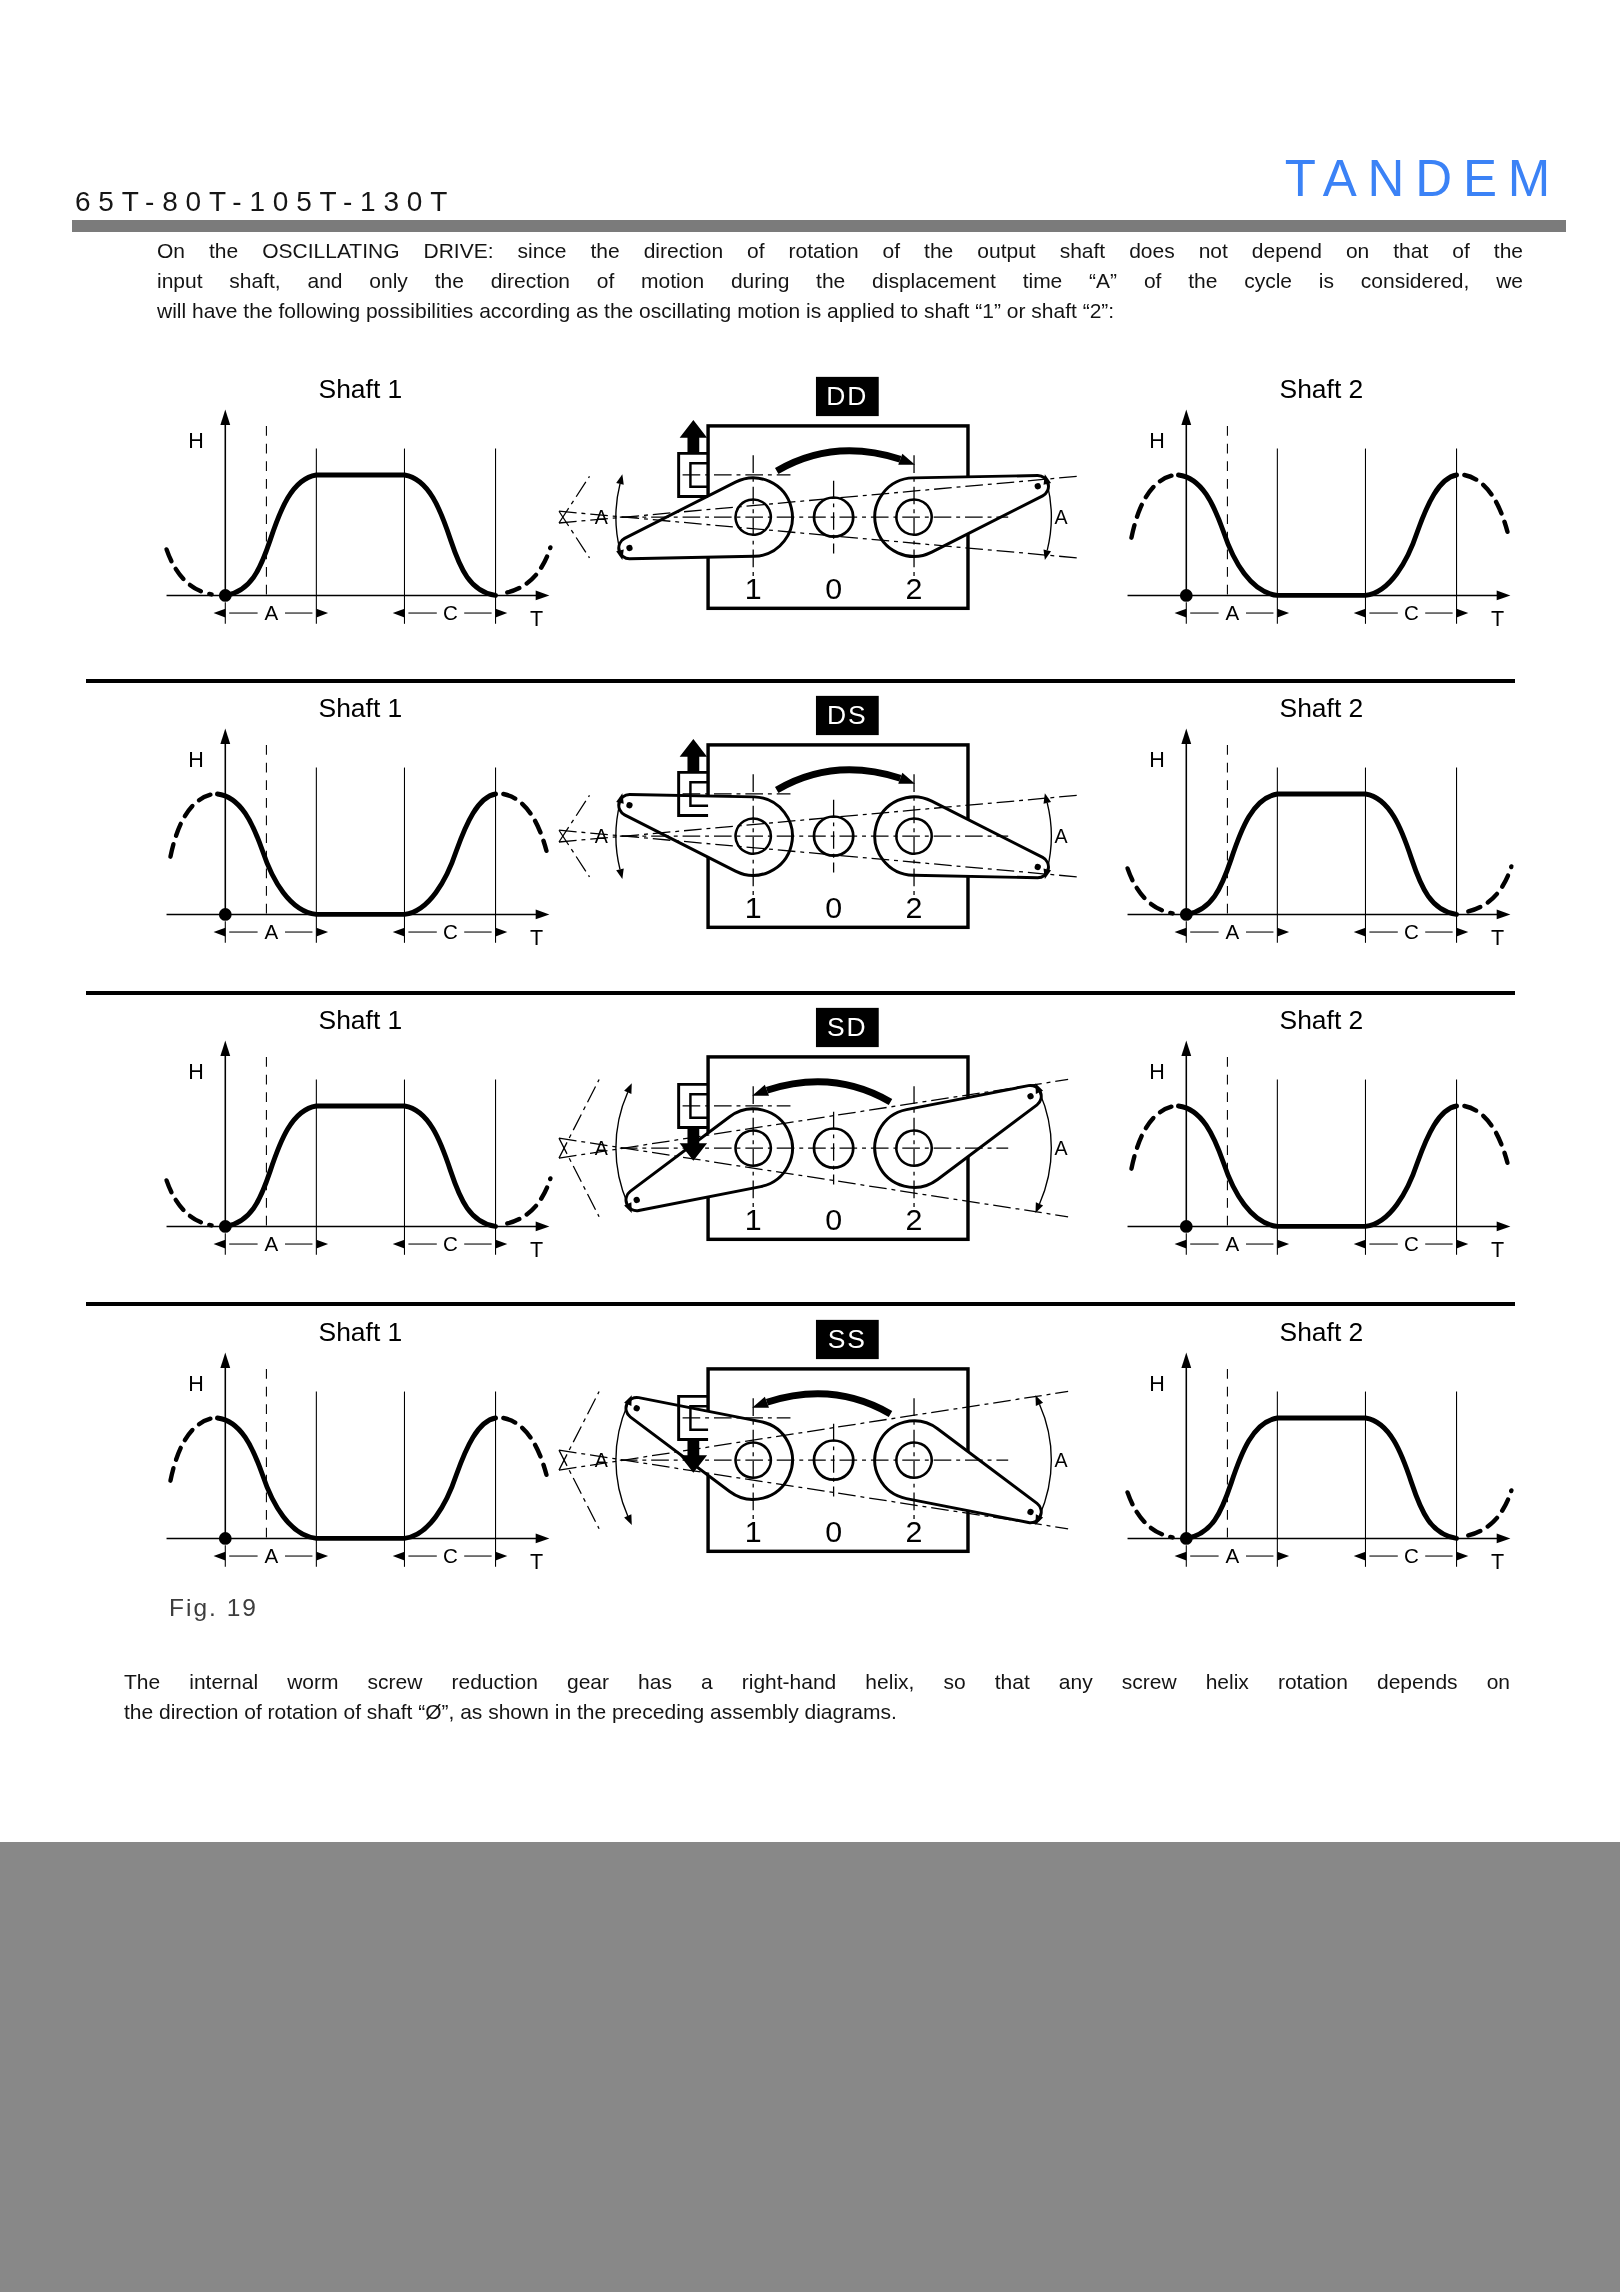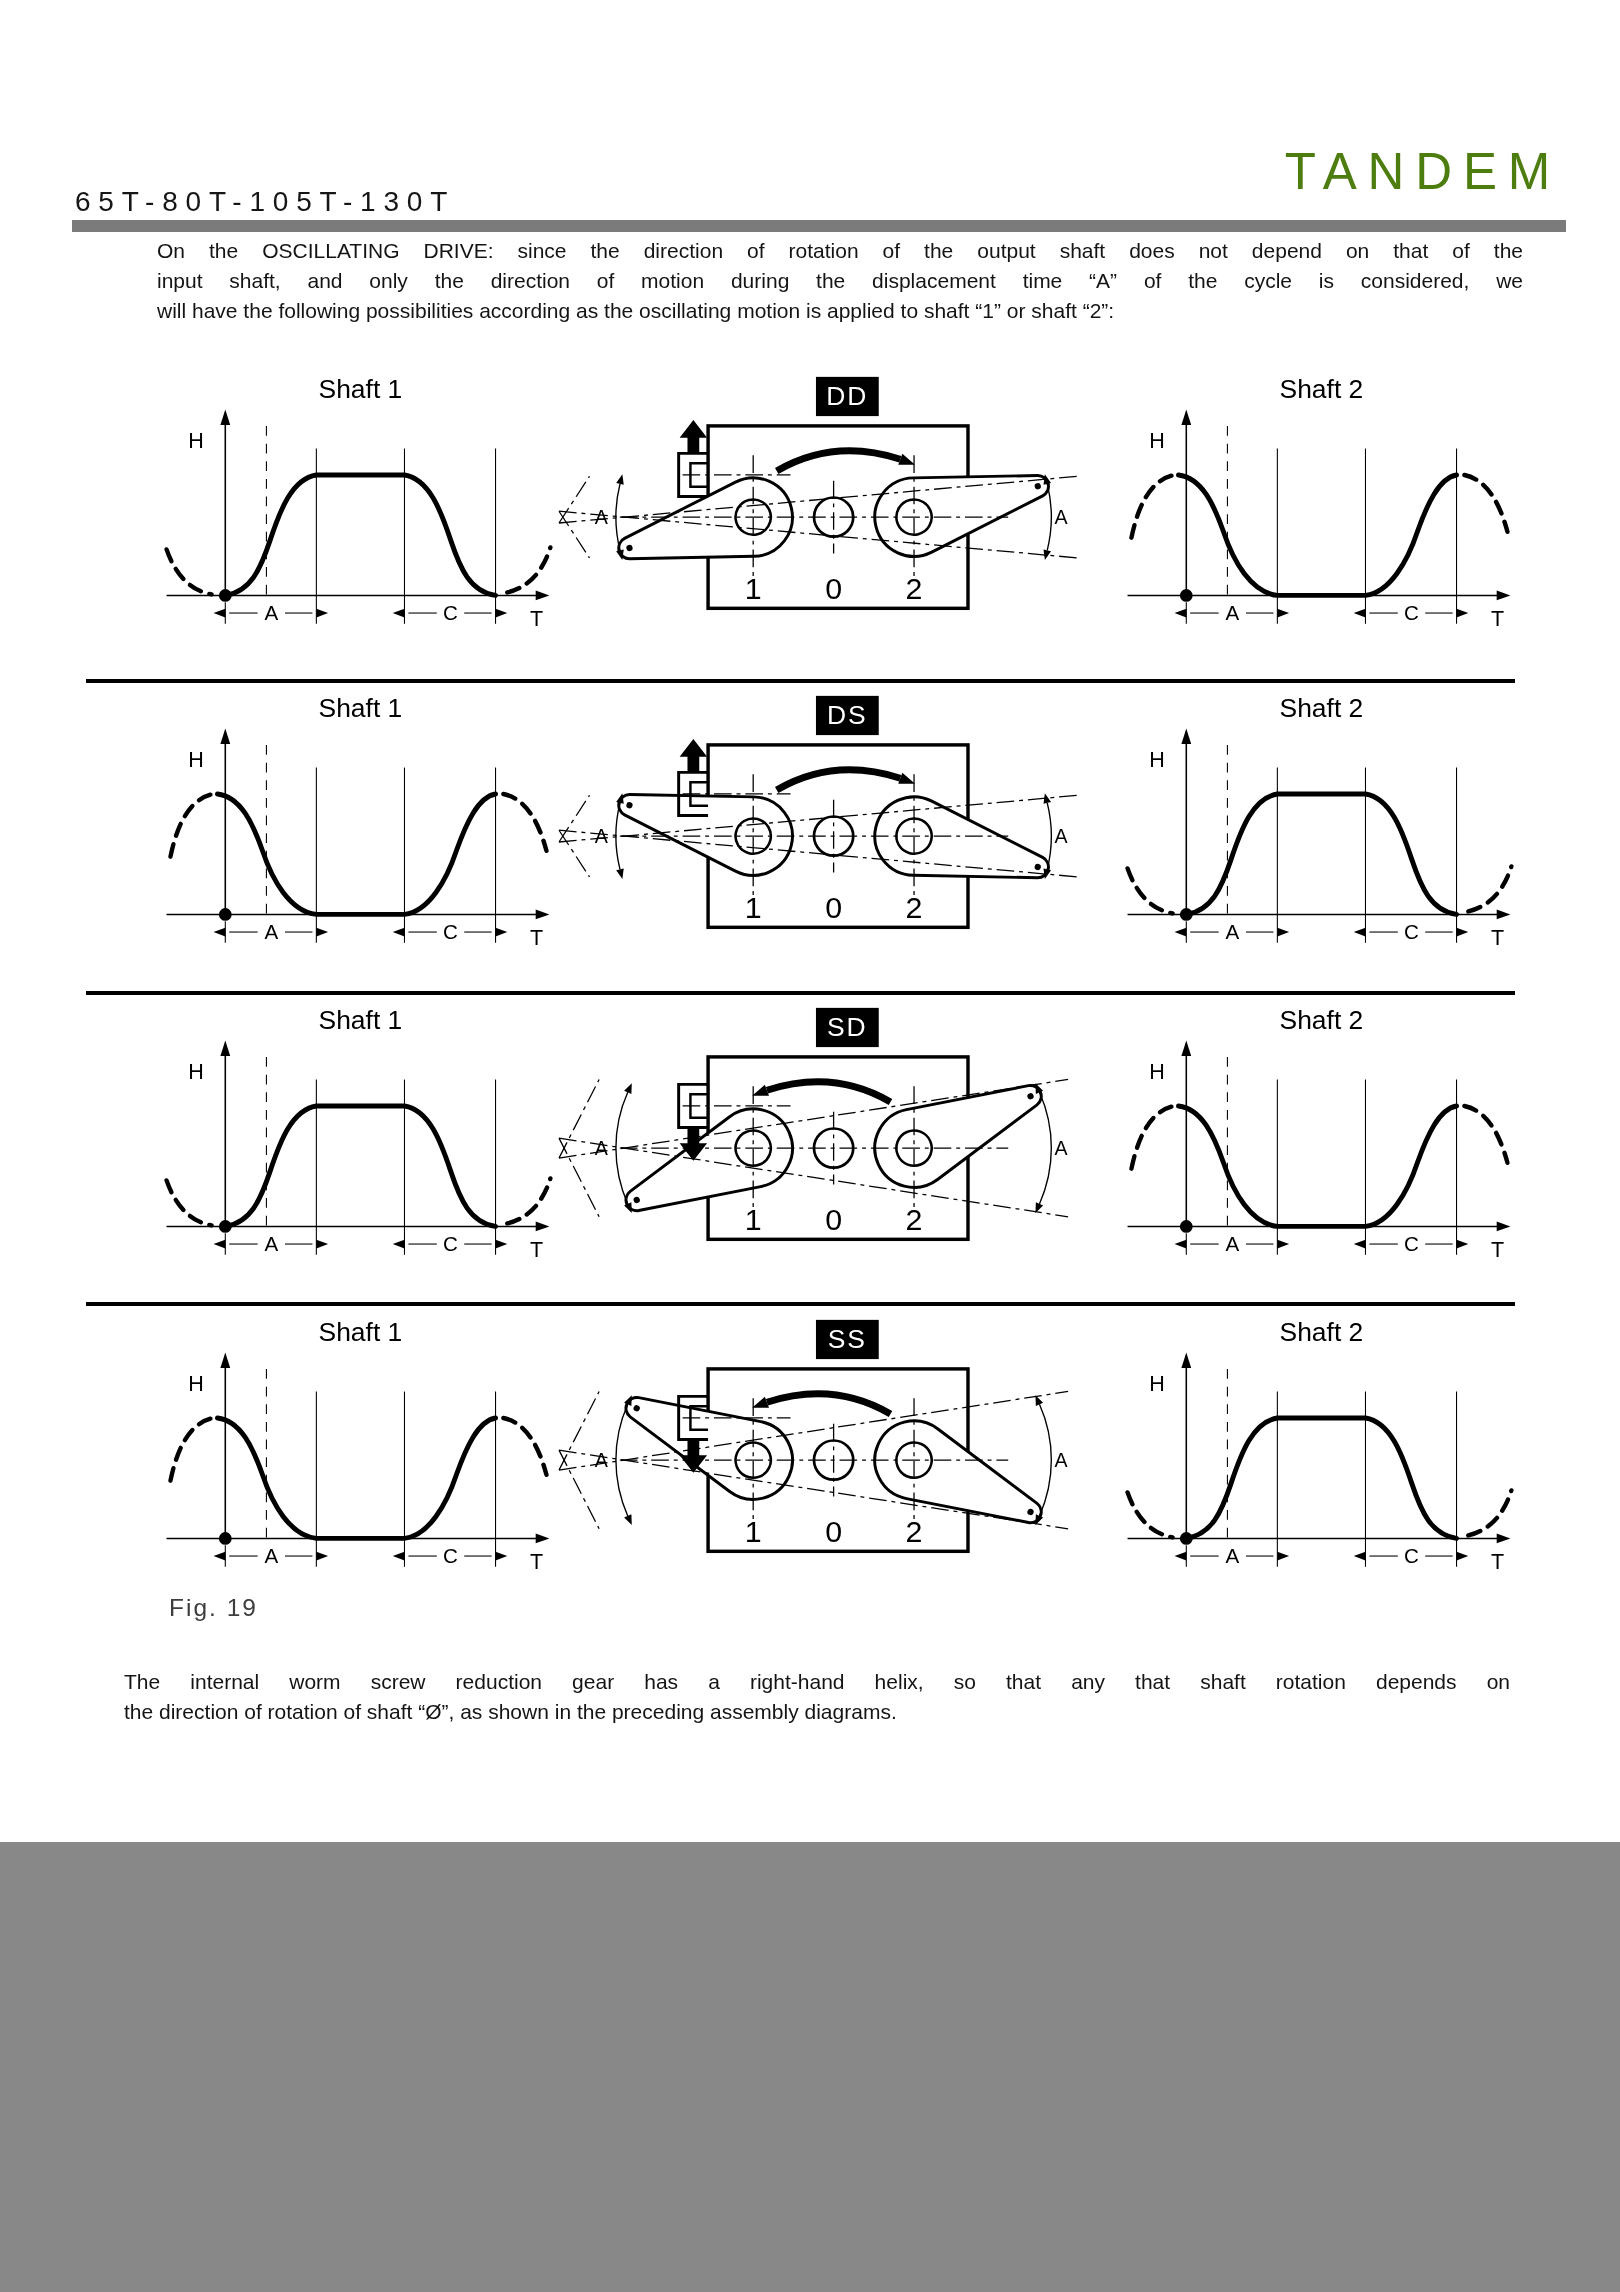--- a/index.html
+++ b/index.html
@@ -5,22 +5,22 @@
   html,body{margin:0;padding:0;background:#888;}
   .page{
     position:relative; width:1620px; height:1842px; background:#ffffff;
     font-family:"Liberation Sans", sans-serif; color:#111; overflow:hidden;
   }
   .model{
     position:absolute; left:75px; top:186px; font-size:28px; letter-spacing:7.8px;
     font-weight:400; color:#161616; white-space:nowrap;
   }
   .brand{
-    position:absolute; right:59px; top:142px; font-size:51px; letter-spacing:10.8px;
-    font-weight:300; color:#4d7c0f; white-space:nowrap;
+    position:absolute; right:59px; top:149px; font-size:51px; letter-spacing:10.8px;
+    font-weight:300; color:#3b82f6; white-space:nowrap;
   }
   .header-rule{
     position:absolute; left:72px; top:220px; width:1494px; height:11.8px; background:#7b7b7b;
   }
   .para{ position:absolute; font-size:21px; line-height:30px; color:#141414;}
   .para .pline{ text-align:justify; text-align-last:justify; }
   .para .pline.last{ text-align:center; text-align-last:left; }
   .intro{ left:157px; top:236px; width:1366px; }
   .closing{ left:124px; top:1667px; width:1386px; }
   .figure-area{ position:absolute; left:0; top:0; width:1620px; height:1666px; }
@@ -465,21 +465,21 @@
             <polygon points="418.0,253.0 406.0,257.5 406.0,248.5" fill="#000"></polygon>
             <text class="t27" x="268" y="33" text-anchor="middle">Shaft  2</text>
           </svg>
         </div>
       </div>
   </div>
 
   <div class="fig-caption">Fig. 19</div>
 
   <div class="para closing">
-      <div class="pline">The internal worm screw reduction gear has a right-hand helix, so that any that shaft rotation depends on</div>
+      <div class="pline">The internal worm screw reduction gear has a right-hand helix, so that any screw helix rotation depends on</div>
       <div class="pline last">the direction of rotation of shaft “Ø”, as shown in the preceding assembly diagrams.</div>
     </div>
 
   <div class="footer-bar">
     <span class="page-num">20</span>
   </div>
   <svg class="logo" width="108" height="82" viewBox="0 0 110 84">
     <g stroke="#000" fill="none" stroke-linecap="round">
       <path d="M8,62 C20,74 38,77 52,66" stroke-width="13"></path>
       <path d="M50,64 C68,77 89,66 89,47 C89,27 66,19 52,30 C41,39 43,56 57,58 C67,60 75,51 70,41" stroke-width="13"></path>

